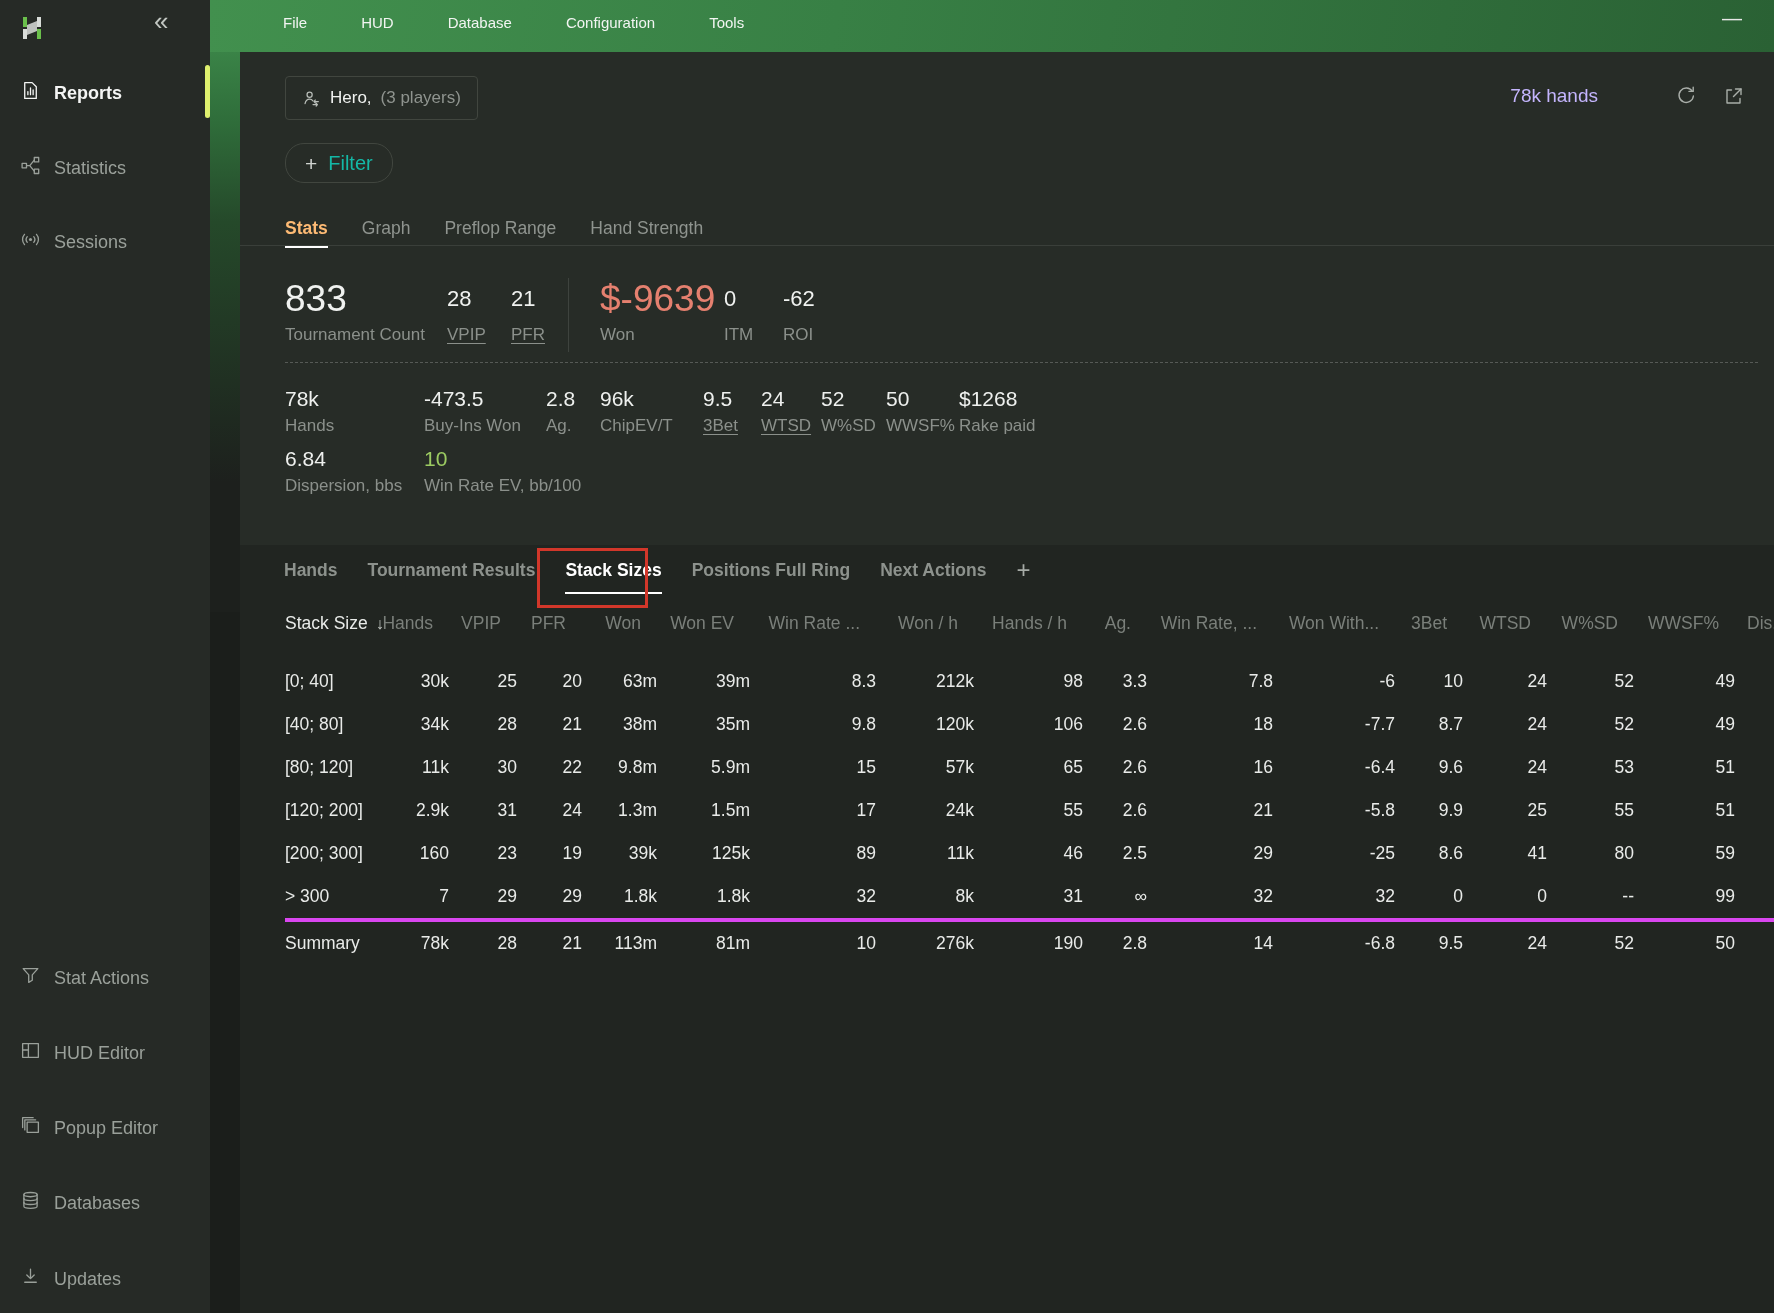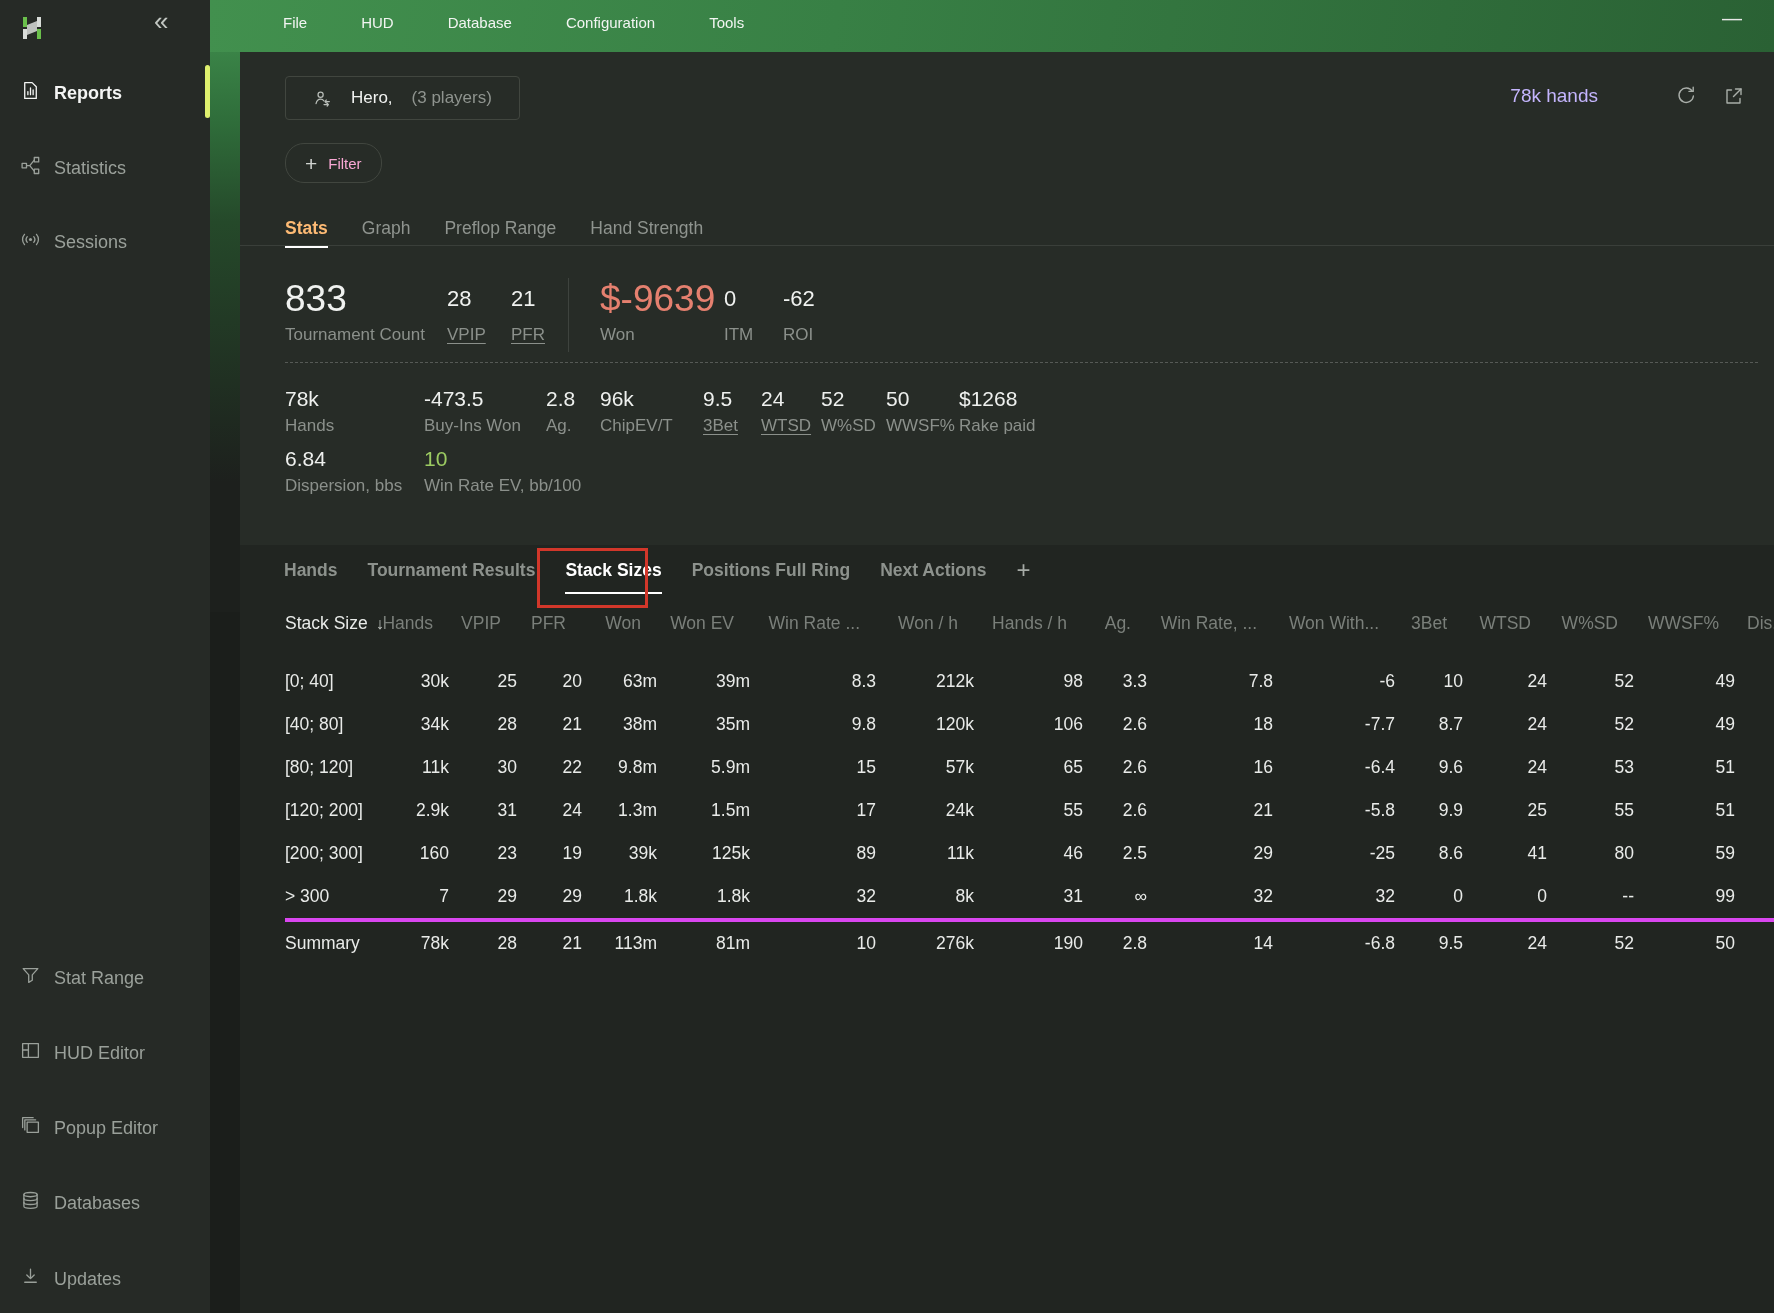--- a/index.html
+++ b/index.html
@@ -23,34 +23,34 @@
   .side-item{position:absolute;left:0;width:210px;height:50px;display:flex;align-items:center;
     gap:13px;padding-left:20px;box-sizing:border-box;color:#9aa09a;font-size:18px;}
   .side-item.active{color:#f4f5f4;font-weight:600;}
   .side-item svg{width:21px;height:21px;stroke:currentColor;fill:none;
     stroke-width:1.25;stroke-linecap:round;stroke-linejoin:round;flex:0 0 auto;}
   .indicator{position:absolute;left:205px;top:65px;width:5px;height:53px;border-radius:3px;}
   
   .panel{position:absolute;left:240px;top:52px;width:1534px;height:1261px;background:#212521;}
   .stats-card{position:absolute;left:0;top:0;width:1534px;height:493px;background:#272c27;}
   .player-btn{position:absolute;left:45px;top:24px;height:42px;border:1px solid #41463f;
-    border-radius:4px;display:flex;align-items:center;gap:19px;padding:0 27px;font-size:17px;}
+    border-radius:4px;display:flex;align-items:center;gap:9px;padding:0 16px;font-size:17px;}
   .player-btn svg{width:19px;height:19px;stroke:#b8bdb8;fill:none;stroke-width:1.3;
     stroke-linecap:round;stroke-linejoin:round;}
   .player-name{color:#f0f2f0;}
   .player-count{color:#8f948f;}
   .hands-label{position:absolute;left:1188px;top:33px;width:170px;text-align:right;
     color:#c4b5fd;font-size:19px;}
   .icon-btn{position:absolute;top:32px;width:24px;height:24px;}
   .icon-btn svg{width:24px;height:24px;stroke:#a9aea9;fill:none;stroke-width:1.4;
     stroke-linecap:round;stroke-linejoin:round;}
   .filter-btn{position:absolute;left:45px;top:91px;height:38px;border:1px solid #41463f;
     border-radius:19px;display:flex;align-items:center;gap:11px;padding:0 19px;}
   .filter-plus{font-size:21px;color:#d0d4d0;line-height:21px;}
-  .filter-label{font-size:15px;color:#f9a8d4;}
+  .filter-label{font-size:20px;color:#14b8a6;}
   
   .stats-tabs{position:absolute;left:0;top:158px;width:1534px;height:36px;display:flex;gap:34px;
     padding-left:45px;box-sizing:border-box;border-bottom:1px solid #3a3f3a;font-size:17.5px;}
   .stats-tabs .tab{color:#8f948f;display:flex;align-items:center;height:36px;}
   .stats-tabs .tab.active{color:#fdba74;font-weight:700;border-bottom:2px solid #ffffff;margin-bottom:-1px;}
   
   .stats-primary{position:absolute;left:0;top:224px;width:1534px;height:110px;}
   .sp-block{position:absolute;top:0;}
   .sp-value{font-size:37px;line-height:46px;color:#f0f2f0;white-space:nowrap;}
   .sp-value.sm{font-size:22px;}
@@ -131,21 +131,21 @@
       <span><svg viewBox="0 0 20 20">
           <circle cx="10" cy="10" r="1.5" fill="currentColor" stroke="none"></circle>
           <path d="M6.9 7.3a4.2 4.2 0 0 0 0 5.4M13.1 7.3a4.2 4.2 0 0 1 0 5.4M4.3 5.1a7.4 7.4 0 0 0 0 9.8M15.7 5.1a7.4 7.4 0 0 1 0 9.8"></path>
         </svg></span>
       <span>Sessions</span>
     </div>
     <div class="side-item" style="top: 953px;">
       <span><svg viewBox="0 0 20 20">
           <path d="M3 3.5h14l-5.3 5.9v5.1l-3.4 2v-7.1z"></path>
         </svg></span>
-      <span>Stat Range</span>
+      <span>Stat Actions</span>
     </div>
     <div class="side-item" style="top: 1028px;">
       <span><svg viewBox="0 0 20 20">
           <rect x="2.5" y="3.5" width="15" height="13"></rect>
           <path d="M8 3.5v13M2.5 9.5h5.5"></path>
         </svg></span>
       <span>HUD Editor</span>
     </div>
     <div class="side-item" style="top: 1103px;">
       <span><svg viewBox="0 0 20 20">

